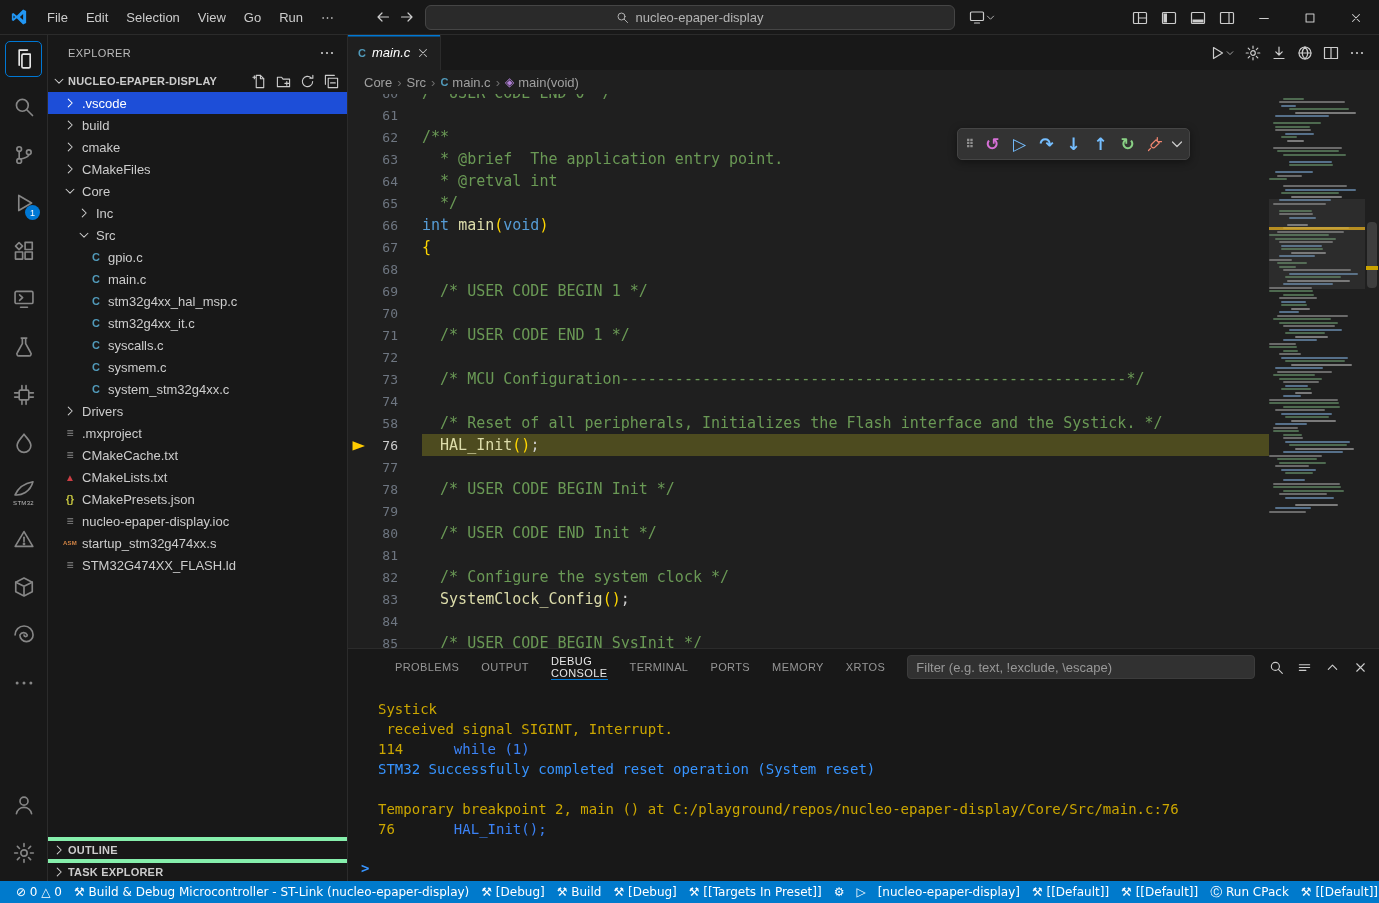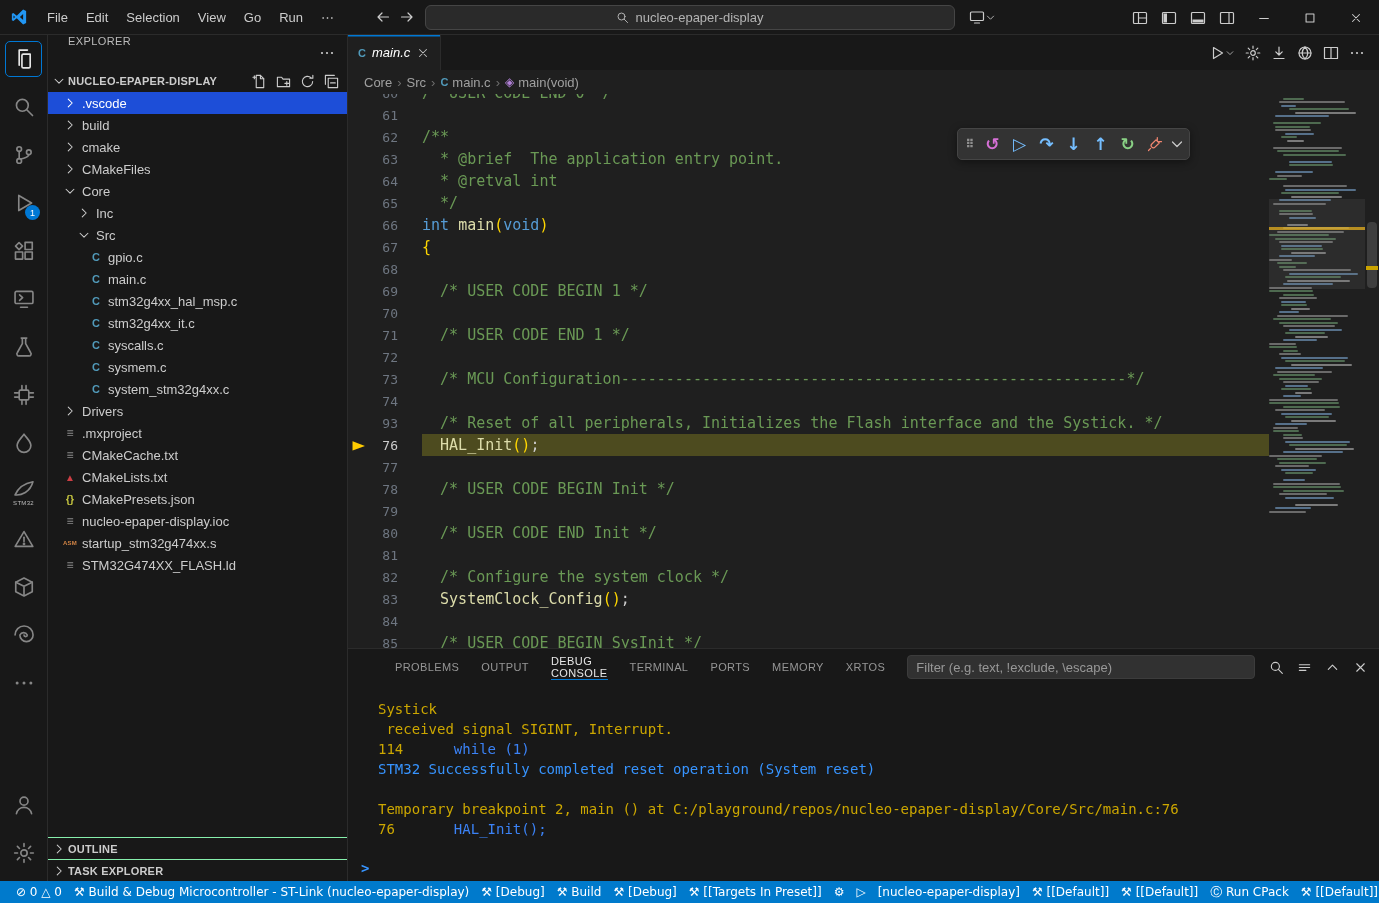--- a/index.html
+++ b/index.html
@@ -33,39 +33,39 @@
   .ab-bot{display:flex;flex-direction:column;padding-bottom:4px;}
   .ab-item{height:48px;display:flex;align-items:center;justify-content:center;color:#868686;position:relative;flex-direction:column;}
   .ab-item.active{color:#e7e7e7;}
   .ab-item.active::after{content:"";position:absolute;inset:6px 5px;border:1px solid #0078d4;border-radius:5px;}
   .ab-badge{position:absolute;right:7px;bottom:7px;min-width:15px;height:15px;border-radius:8px;
     background:#0078d4;color:#fff;font-size:9px;display:flex;align-items:center;justify-content:center;padding:0 3px;}
   .ab-cap{font-size:6px;color:#bdbdbd;margin-top:1px;letter-spacing:.3px;}
 
   
   .sidebar{width:300px;flex:none;background:#181818;border-right:1px solid #2b2b2b;display:flex;flex-direction:column;font-size:13px;}
-  .sb-header{height:35px;display:flex;padding:0 12px 0 20px;flex:none;}
+  .sb-header{height:35px;display:flex;align-items:center;padding:0 12px 0 20px;flex:none;}
   .sb-title{font-size:11px;color:#bbbbbb;letter-spacing:.4px;}
   .sb-header .ticon{margin-left:auto;color:#cccccc;}
   .sb-section{height:22px;display:flex;align-items:center;padding:0 6px 0 4px;flex:none;}
   .sb-section-label{font-weight:bold;font-size:11px;color:#cccccc;letter-spacing:.2px;margin-left:2px;}
   .sb-actions{margin-left:auto;display:flex;gap:4px;color:#cccccc;}
   .sb-actions .ticon{width:20px;height:20px;}
   .tree{flex:1;overflow:hidden;}
   .tree-row{height:22px;display:flex;align-items:center;color:#cccccc;cursor:default;}
   .tree-row.selected{background:#1d4ed8;color:#ffffff;}
   .tree-slot{width:16px;height:16px;flex:none;display:flex;align-items:center;justify-content:center;}
   .tree-label{margin-left:4px;white-space:nowrap;}
   .fi-c{color:#519aba;font-weight:bold;font-size:11px;font-family:"Liberation Sans",sans-serif;}
   .fi-cmake{color:#cc3e44;font-size:10px;}
   .fi-json{color:#cbcb41;font-size:10px;font-weight:bold;}
   .fi-text{color:#8a8a8a;font-size:12px;}
   .fi-asm{color:#d28445;font-size:6px;font-weight:bold;letter-spacing:.2px;}
   .sb-bottom{margin-top:auto;flex:none;}
-  .sb-bsec{height:22px;display:flex;align-items:center;border-top:1px solid #86efac;padding-left:4px;}
+  .sb-bsec{height:22px;display:flex;align-items:center;border-top:4px solid #86efac;padding-left:4px;}
   .sb-bsec span.lbl{font-weight:bold;font-size:11px;color:#cccccc;margin-left:2px;letter-spacing:.2px;}
 
   
   .editor-col{flex:1;display:flex;flex-direction:column;min-width:0;background:#1f1f1f;}
   .tabbar{height:35px;flex:none;background:#181818;display:flex;align-items:stretch;position:relative;}
   .tab{background:#1f1f1f;display:flex;align-items:center;gap:6px;padding:0 10px;border-right:1px solid #2b2b2b;
     box-shadow:inset 0 1.5px 0 #0078d4;}
   .tab-label{font-style:italic;font-size:13px;color:#ffffff;}
   .tab-close{color:#bdbdbd;display:flex;}
   .ed-actions{margin-left:auto;display:flex;align-items:center;gap:10px;padding-right:14px;color:#cccccc;}
@@ -705,21 +705,21 @@
               <div class="code"><span class="tk-c">  /* MCU Configuration--------------------------------------------------------*/</span></div>
             </div>
             <div class="line">
               <div class="gutter">
                 <span class="num">74</span>
               </div>
               <div class="code"></div>
             </div>
             <div class="line">
               <div class="gutter">
-                <span class="num">93</span>
+                <span class="num">58</span>
               </div>
               <div class="code"><span class="tk-c">  /* Reset of all peripherals, Initializes the Flash interface and the Systick. */</span></div>
             </div>
             <div class="line current">
               <div class="gutter">
                 <span class="exec-arrow">▶</span>
                 <span class="num">76</span>
               </div>
               <div class="code"><span class="tk-p">  </span><span class="tk-f">HAL_Init</span><span class="tk-g">()</span><span class="tk-p">;</span></div>
             </div>

